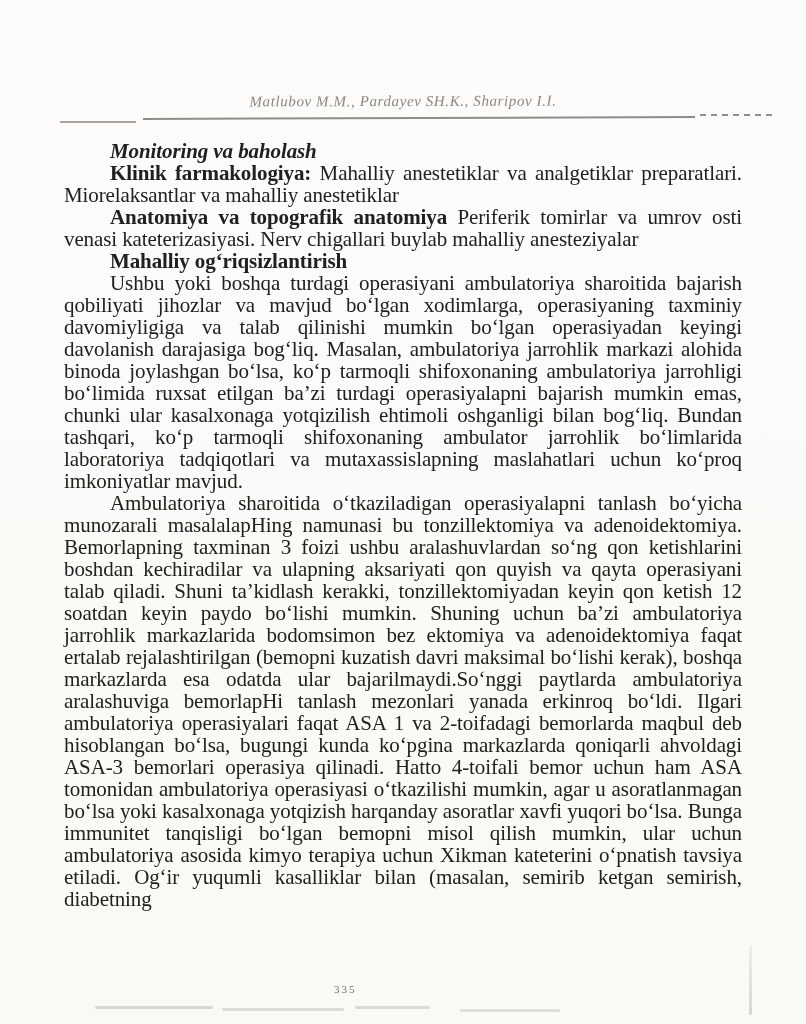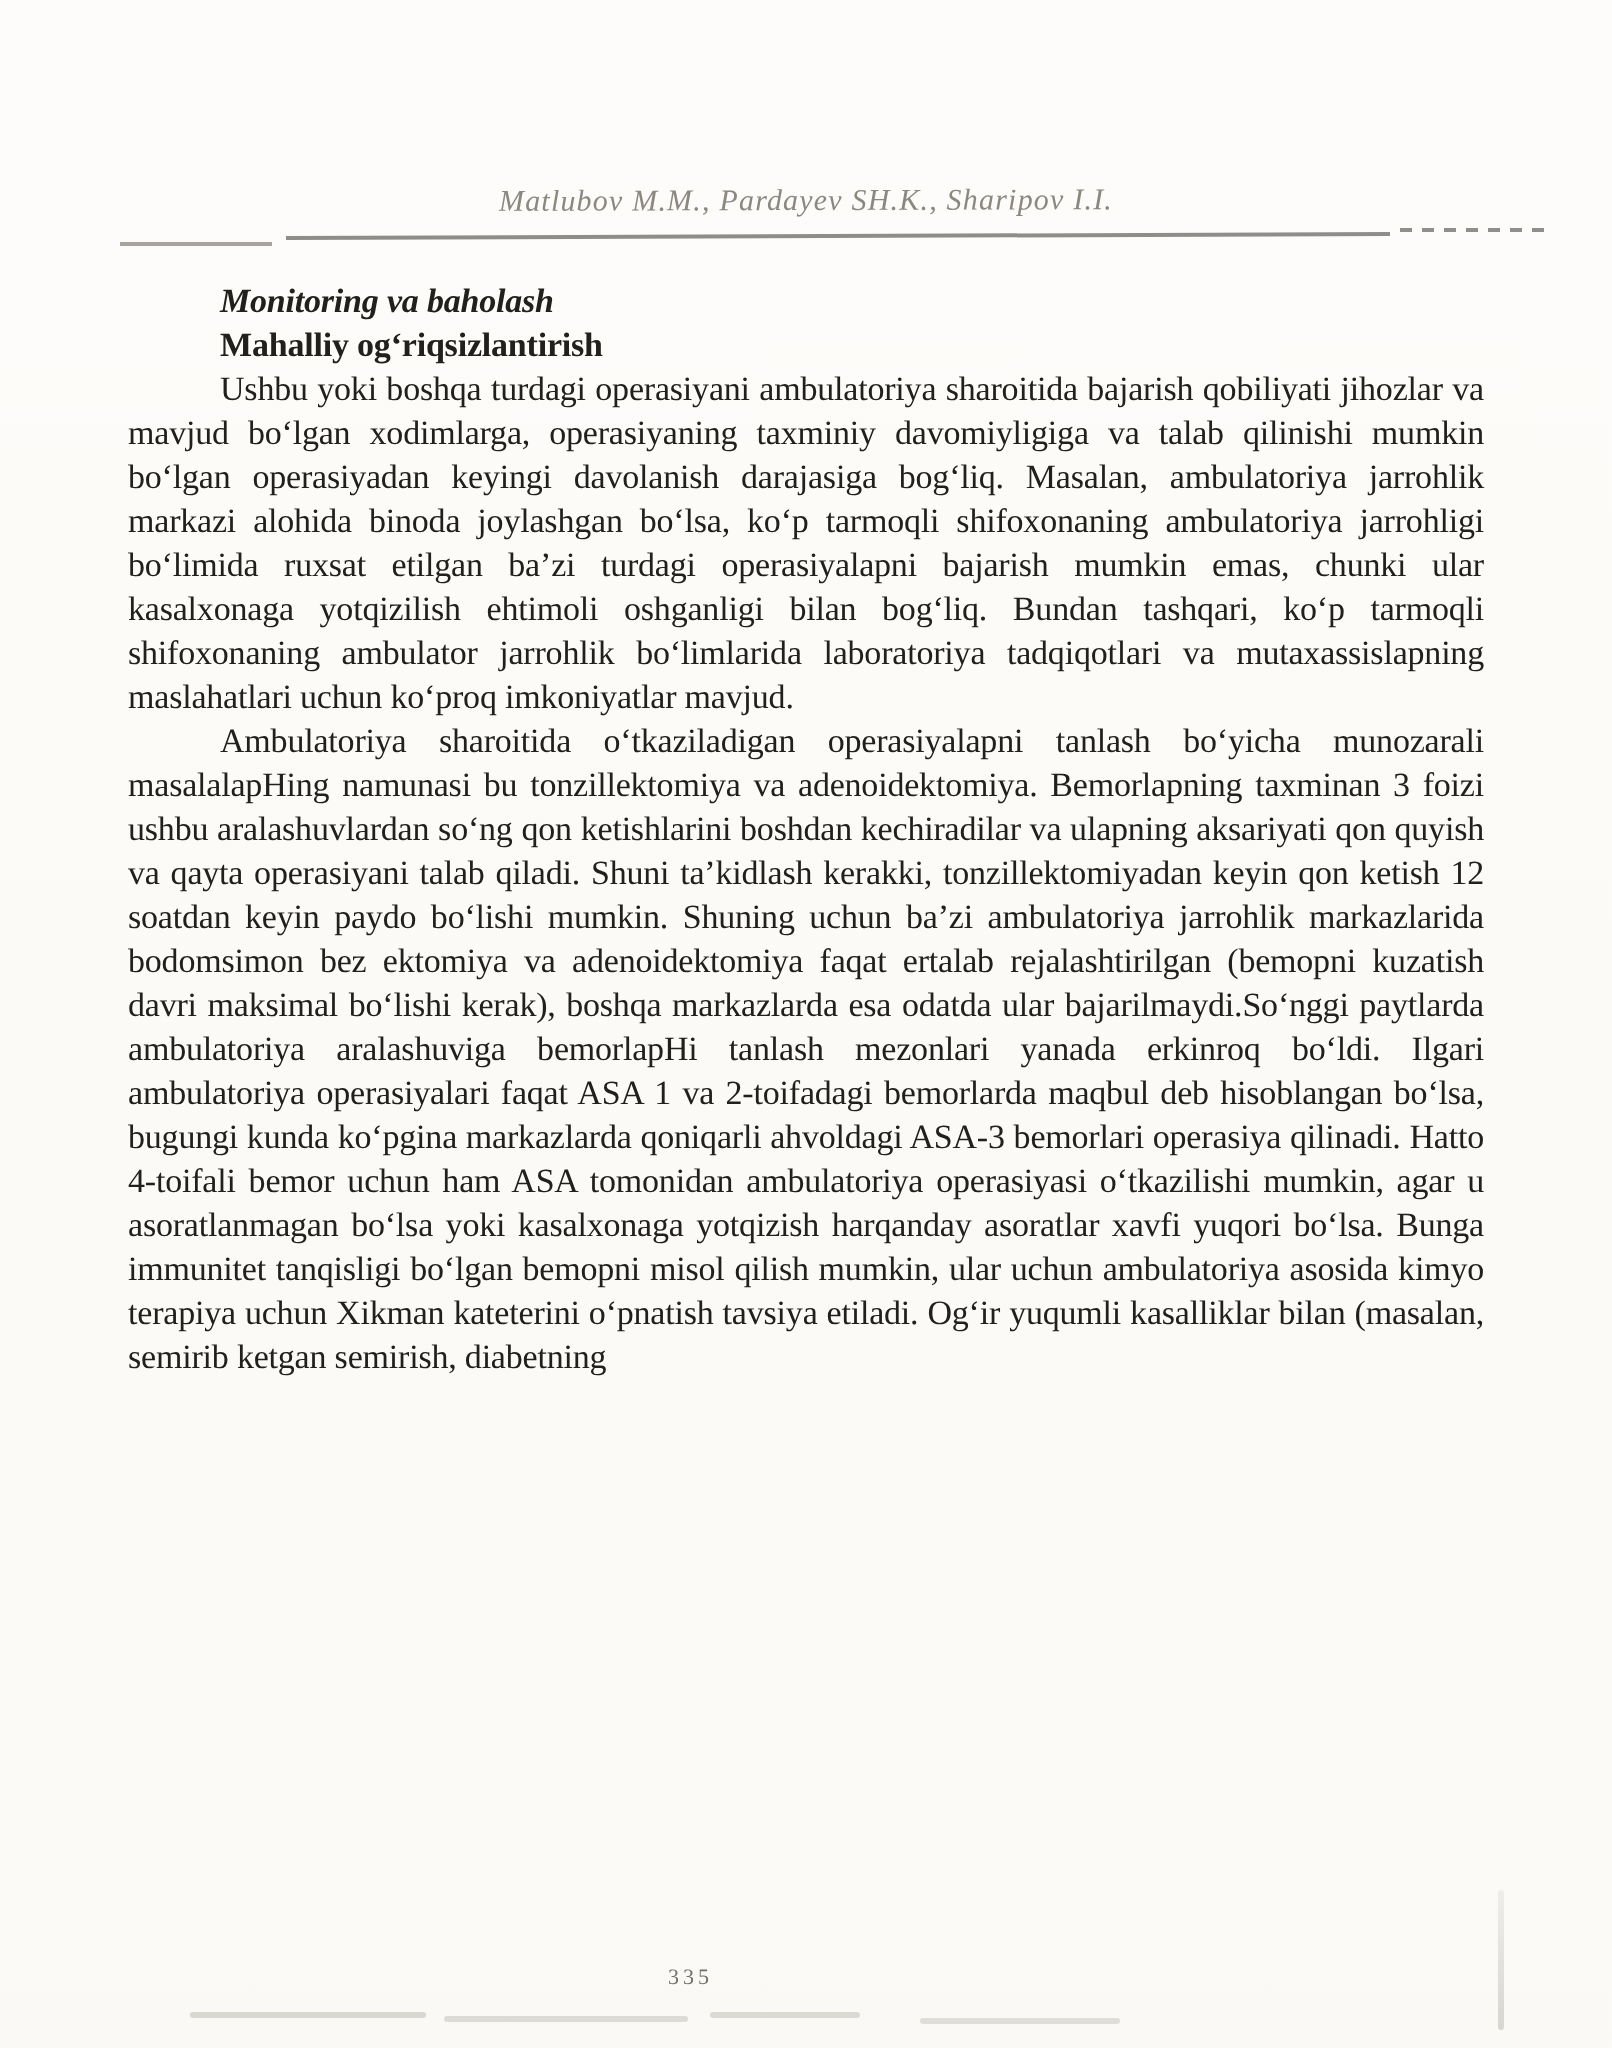--- a/index.html
+++ b/index.html
@@ -52,21 +52,21 @@
     left: 700px;
     width: 72px;
     height: 2px;
     background: repeating-linear-gradient(90deg, #908e89 0 6px, transparent 6px 11px);
   }
   .body-text {
     position: absolute;
     top: 140px;
     left: 64px;
     width: 678px;
-    font-size: 17px;
+    font-size: 21px;
     line-height: 22px;
     letter-spacing: -0.1px;
   }
   .para {
     margin: 0;
     text-indent: 46px;
     text-align: justify;
   }
   .b { font-weight: bold; }
   .i { font-style: italic; }
@@ -91,20 +91,22 @@
 <div class="page">
 
   <div class="running-header">Matlubov M.M., Pardayev SH.K., Sharipov I.I.</div>
 
   <div class="header-rule-main"></div>
   <div class="header-rule-left"></div>
   <div class="header-rule-right"></div>
 
   <div class="body-text">
       <p class="para"><span class="b i">Monitoring va baholash</span></p>
+      <p class="para"><span class="b">Klinik farmakologiya:</span><span> Mahalliy anestetiklar va analgetiklar preparatlari. Miorelaksantlar va mahalliy anestetiklar</span></p>
+      <p class="para"><span class="b">Anatomiya va topografik anatomiya</span><span> Periferik tomirlar va umrov osti venasi kateterizasiyasi. Nerv chigallari buylab mahalliy anesteziyalar</span></p>
       <p class="para"><span class="b">Mahalliy og‘riqsizlantirish</span></p>
       <p class="para"><span>Ushbu yoki boshqa turdagi operasiyani ambulatoriya sharoitida bajarish qobiliyati jihozlar va mavjud bo‘lgan xodimlarga, operasiyaning taxminiy davomiyligiga va talab qilinishi mumkin bo‘lgan operasiyadan keyingi davolanish darajasiga bog‘liq. Masalan, ambulatoriya jarrohlik markazi alohida binoda joylashgan bo‘lsa, ko‘p tarmoqli shifoxonaning ambulatoriya jarrohligi bo‘limida ruxsat etilgan ba’zi turdagi operasiyalapni bajarish mumkin emas, chunki ular kasalxonaga yotqizilish ehtimoli oshganligi bilan bog‘liq. Bundan tashqari, ko‘p tarmoqli shifoxonaning ambulator jarrohlik bo‘limlarida laboratoriya tadqiqotlari va mutaxassislapning maslahatlari uchun ko‘proq imkoniyatlar mavjud.</span></p>
       <p class="para"><span>Ambulatoriya sharoitida o‘tkaziladigan operasiyalapni tanlash bo‘yicha munozarali masalalapHing namunasi bu tonzillektomiya va adenoidektomiya. Bemorlapning taxminan 3 foizi ushbu aralashuvlardan so‘ng qon ketishlarini boshdan kechiradilar va ulapning aksariyati qon quyish va qayta operasiyani talab qiladi. Shuni ta’kidlash kerakki, tonzillektomiyadan keyin qon ketish 12 soatdan keyin paydo bo‘lishi mumkin. Shuning uchun ba’zi ambulatoriya jarrohlik markazlarida bodomsimon bez ektomiya va adenoidektomiya faqat ertalab rejalashtirilgan (bemopni kuzatish davri maksimal bo‘lishi kerak), boshqa markazlarda esa odatda ular bajarilmaydi.So‘nggi paytlarda ambulatoriya aralashuviga bemorlapHi tanlash mezonlari yanada erkinroq bo‘ldi. Ilgari ambulatoriya operasiyalari faqat ASA 1 va 2-toifadagi bemorlarda maqbul deb hisoblangan bo‘lsa, bugungi kunda ko‘pgina markazlarda qoniqarli ahvoldagi ASA-3 bemorlari operasiya qilinadi. Hatto 4-toifali bemor uchun ham ASA tomonidan ambulatoriya operasiyasi o‘tkazilishi mumkin, agar u asoratlanmagan bo‘lsa yoki kasalxonaga yotqizish harqanday asoratlar xavfi yuqori bo‘lsa. Bunga immunitet tanqisligi bo‘lgan bemopni misol qilish mumkin, ular uchun ambulatoriya asosida kimyo terapiya uchun Xikman kateterini o‘pnatish tavsiya etiladi. Og‘ir yuqumli kasalliklar bilan (masalan, semirib ketgan semirish, diabetning</span></p>
     </div>
 
   <div class="page-number">335</div>
 
   <div class="scan-artifact streak-1"></div>
   <div class="scan-artifact streak-2"></div>
   <div class="scan-artifact streak-3"></div>

